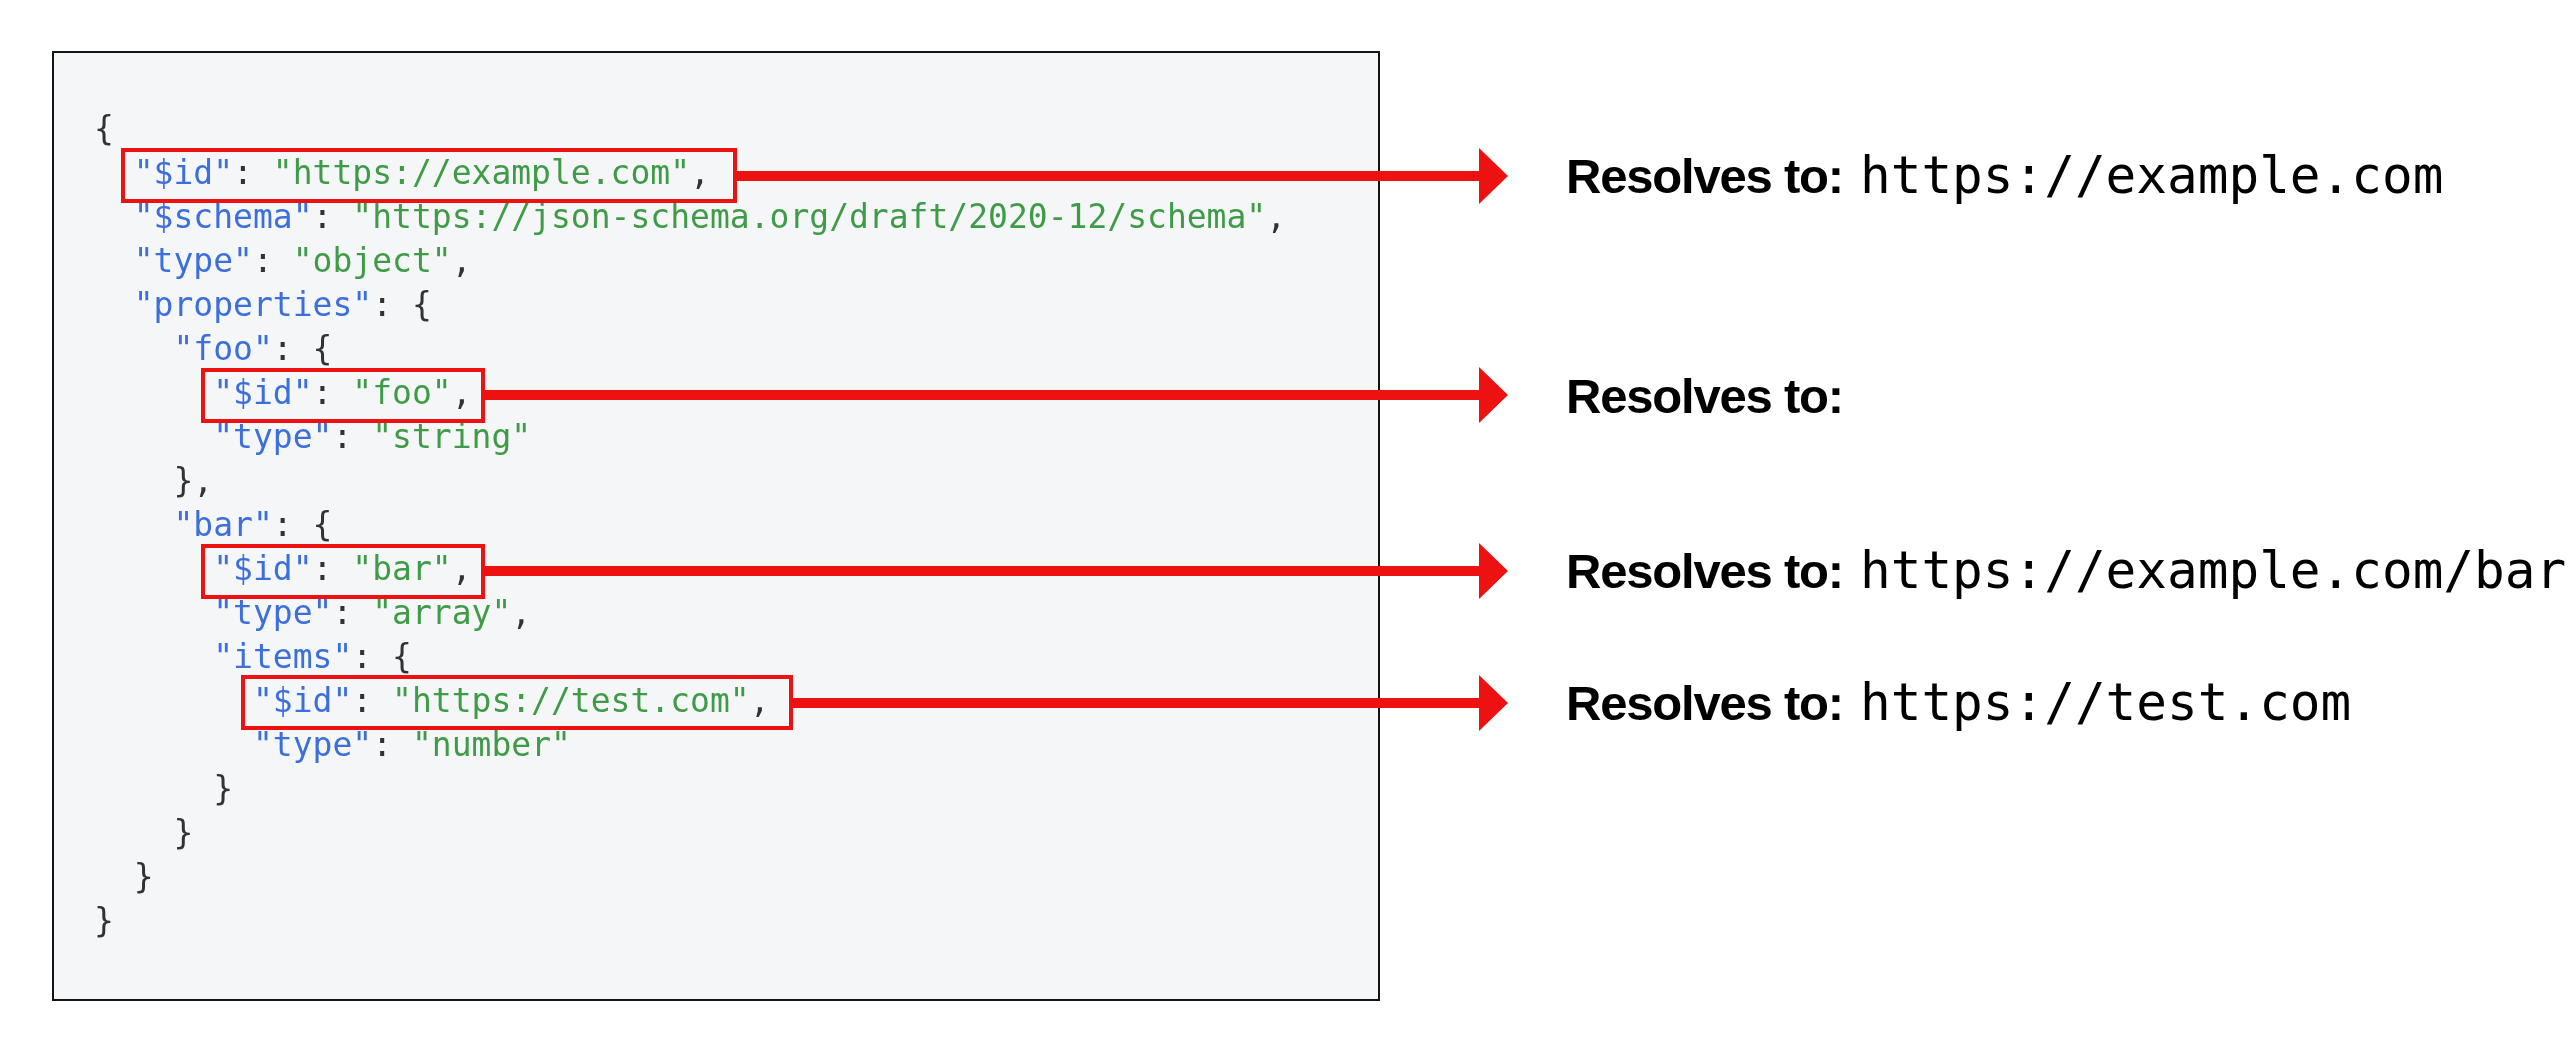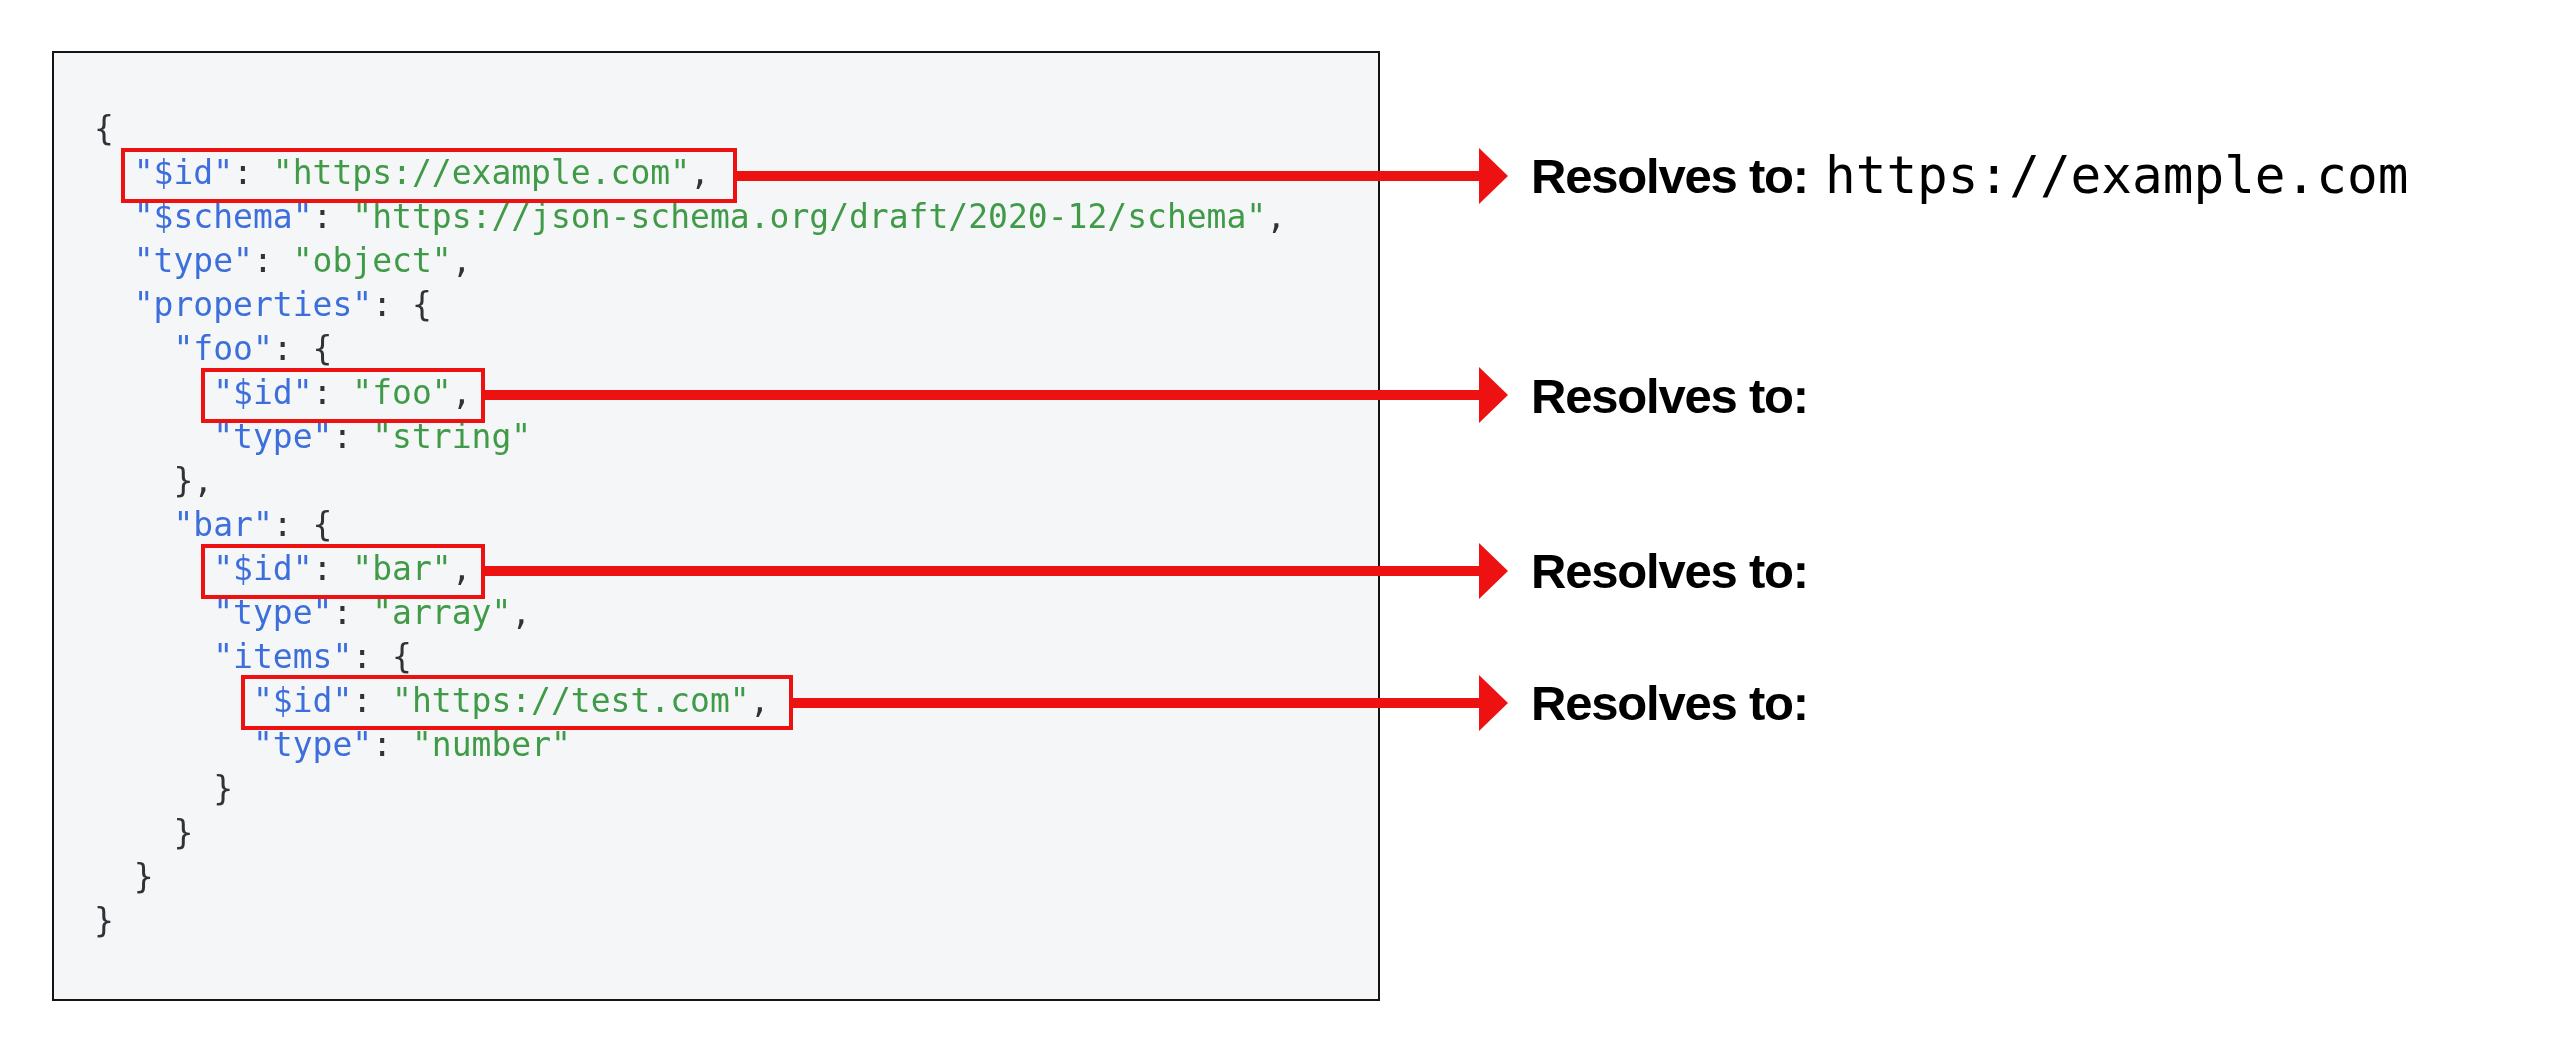--- a/index.html
+++ b/index.html
@@ -34,21 +34,21 @@
   .line-4{left:790px;top:698px;width:691px;}
   .arrow-head{position:absolute;width:0;height:0;
               border-top:28px solid transparent;border-bottom:28px solid transparent;
               border-left:29px solid var(--accent,#ee1111);}
   .head-1{left:1479px;top:148px;}
   .head-2{left:1479px;top:367px;}
   .head-3{left:1479px;top:543px;}
   .head-4{left:1479px;top:675px;}
 
   
-  .annotation{position:absolute;left:1531px;height:73px;
+  .annotation{position:absolute;left:1566px;height:73px;
               display:flex;align-items:center;white-space:nowrap;color:#000;}
   .ann-1{top:139px;} .ann-2{top:359px;} .ann-3{top:534px;} .ann-4{top:666px;}
   .ann-label{font-family:"Liberation Sans",sans-serif;font-weight:bold;
              font-size:49px;letter-spacing:-1.2px;margin-right:17px;}
   .ann-url{font-family:"DejaVu Sans Mono",monospace;font-size:51px;}
 </style>
 </head>
 <body>
 
 <div class="code-panel">
@@ -71,17 +71,19 @@
 
 <div class="annotation ann-1">
   <span class="ann-label">Resolves to:</span>
   <span class="ann-url">https://example.com</span>
 </div>
 <div class="annotation ann-2">
   <span class="ann-label">Resolves to:</span>
 </div>
 <div class="annotation ann-3">
   <span class="ann-label">Resolves to:</span>
+  <span class="ann-url">https://example.com/bar</span>
 </div>
 <div class="annotation ann-4">
   <span class="ann-label">Resolves to:</span>
+  <span class="ann-url">https://test.com</span>
 </div>
 
 
 </body></html>

